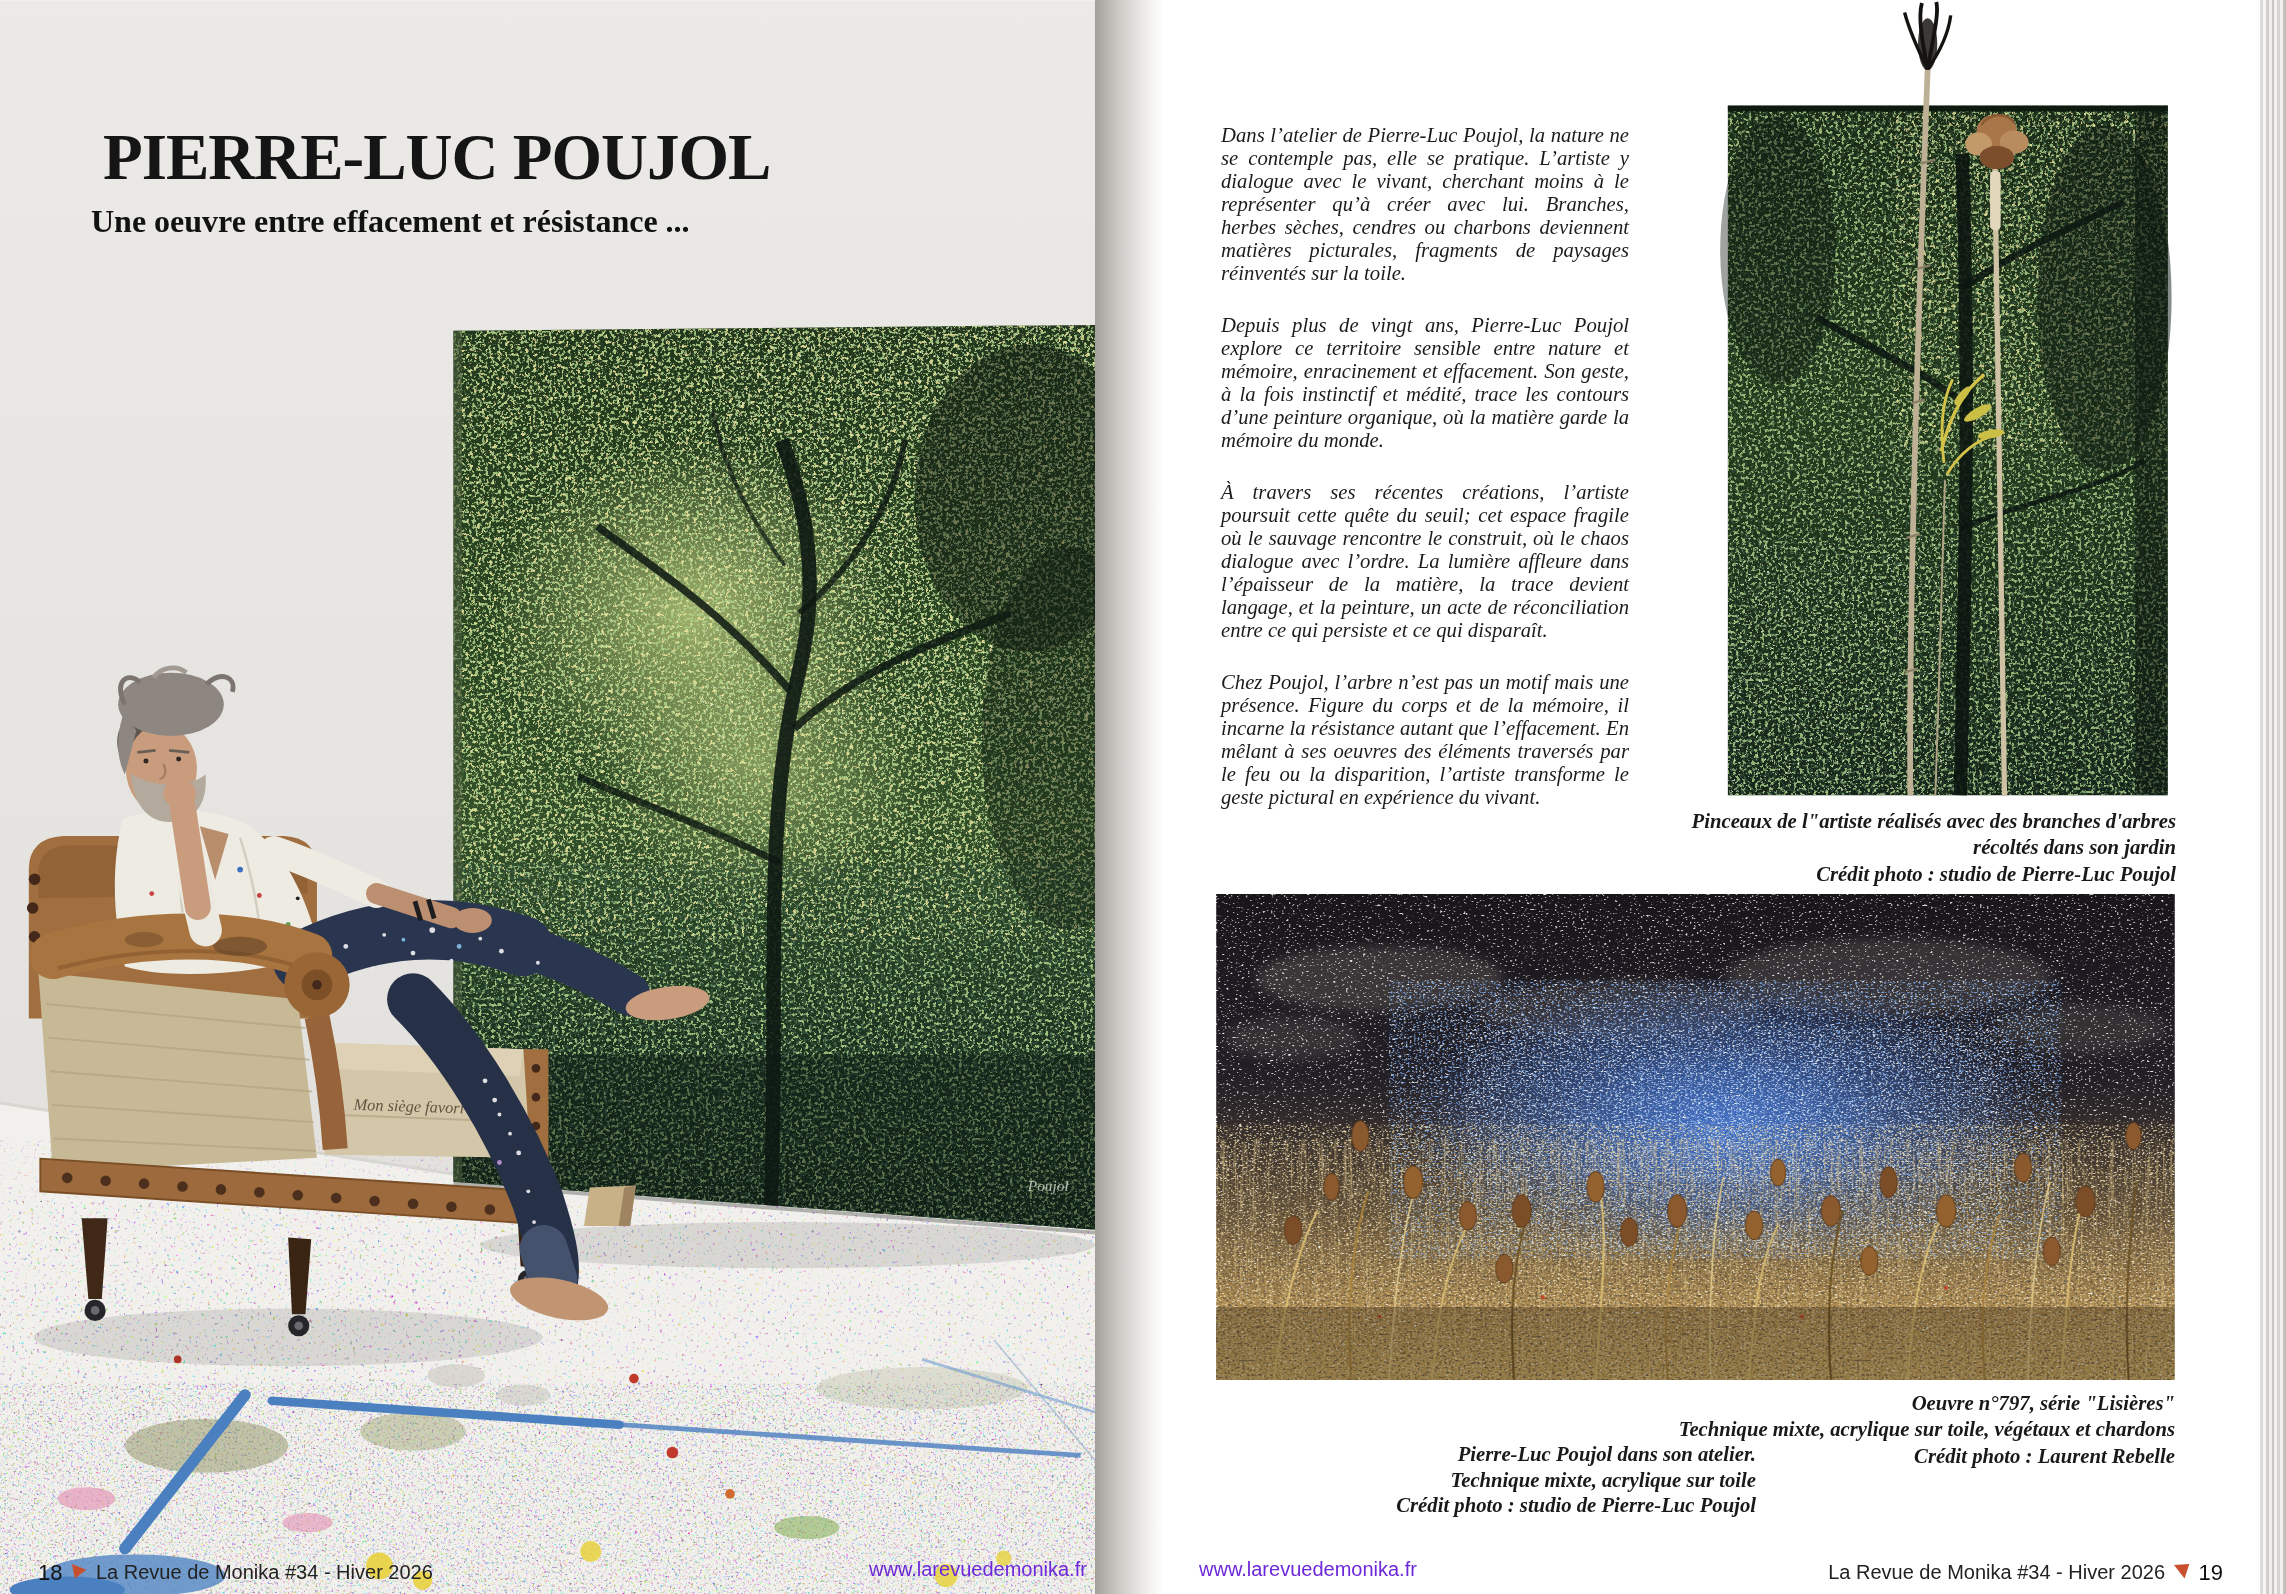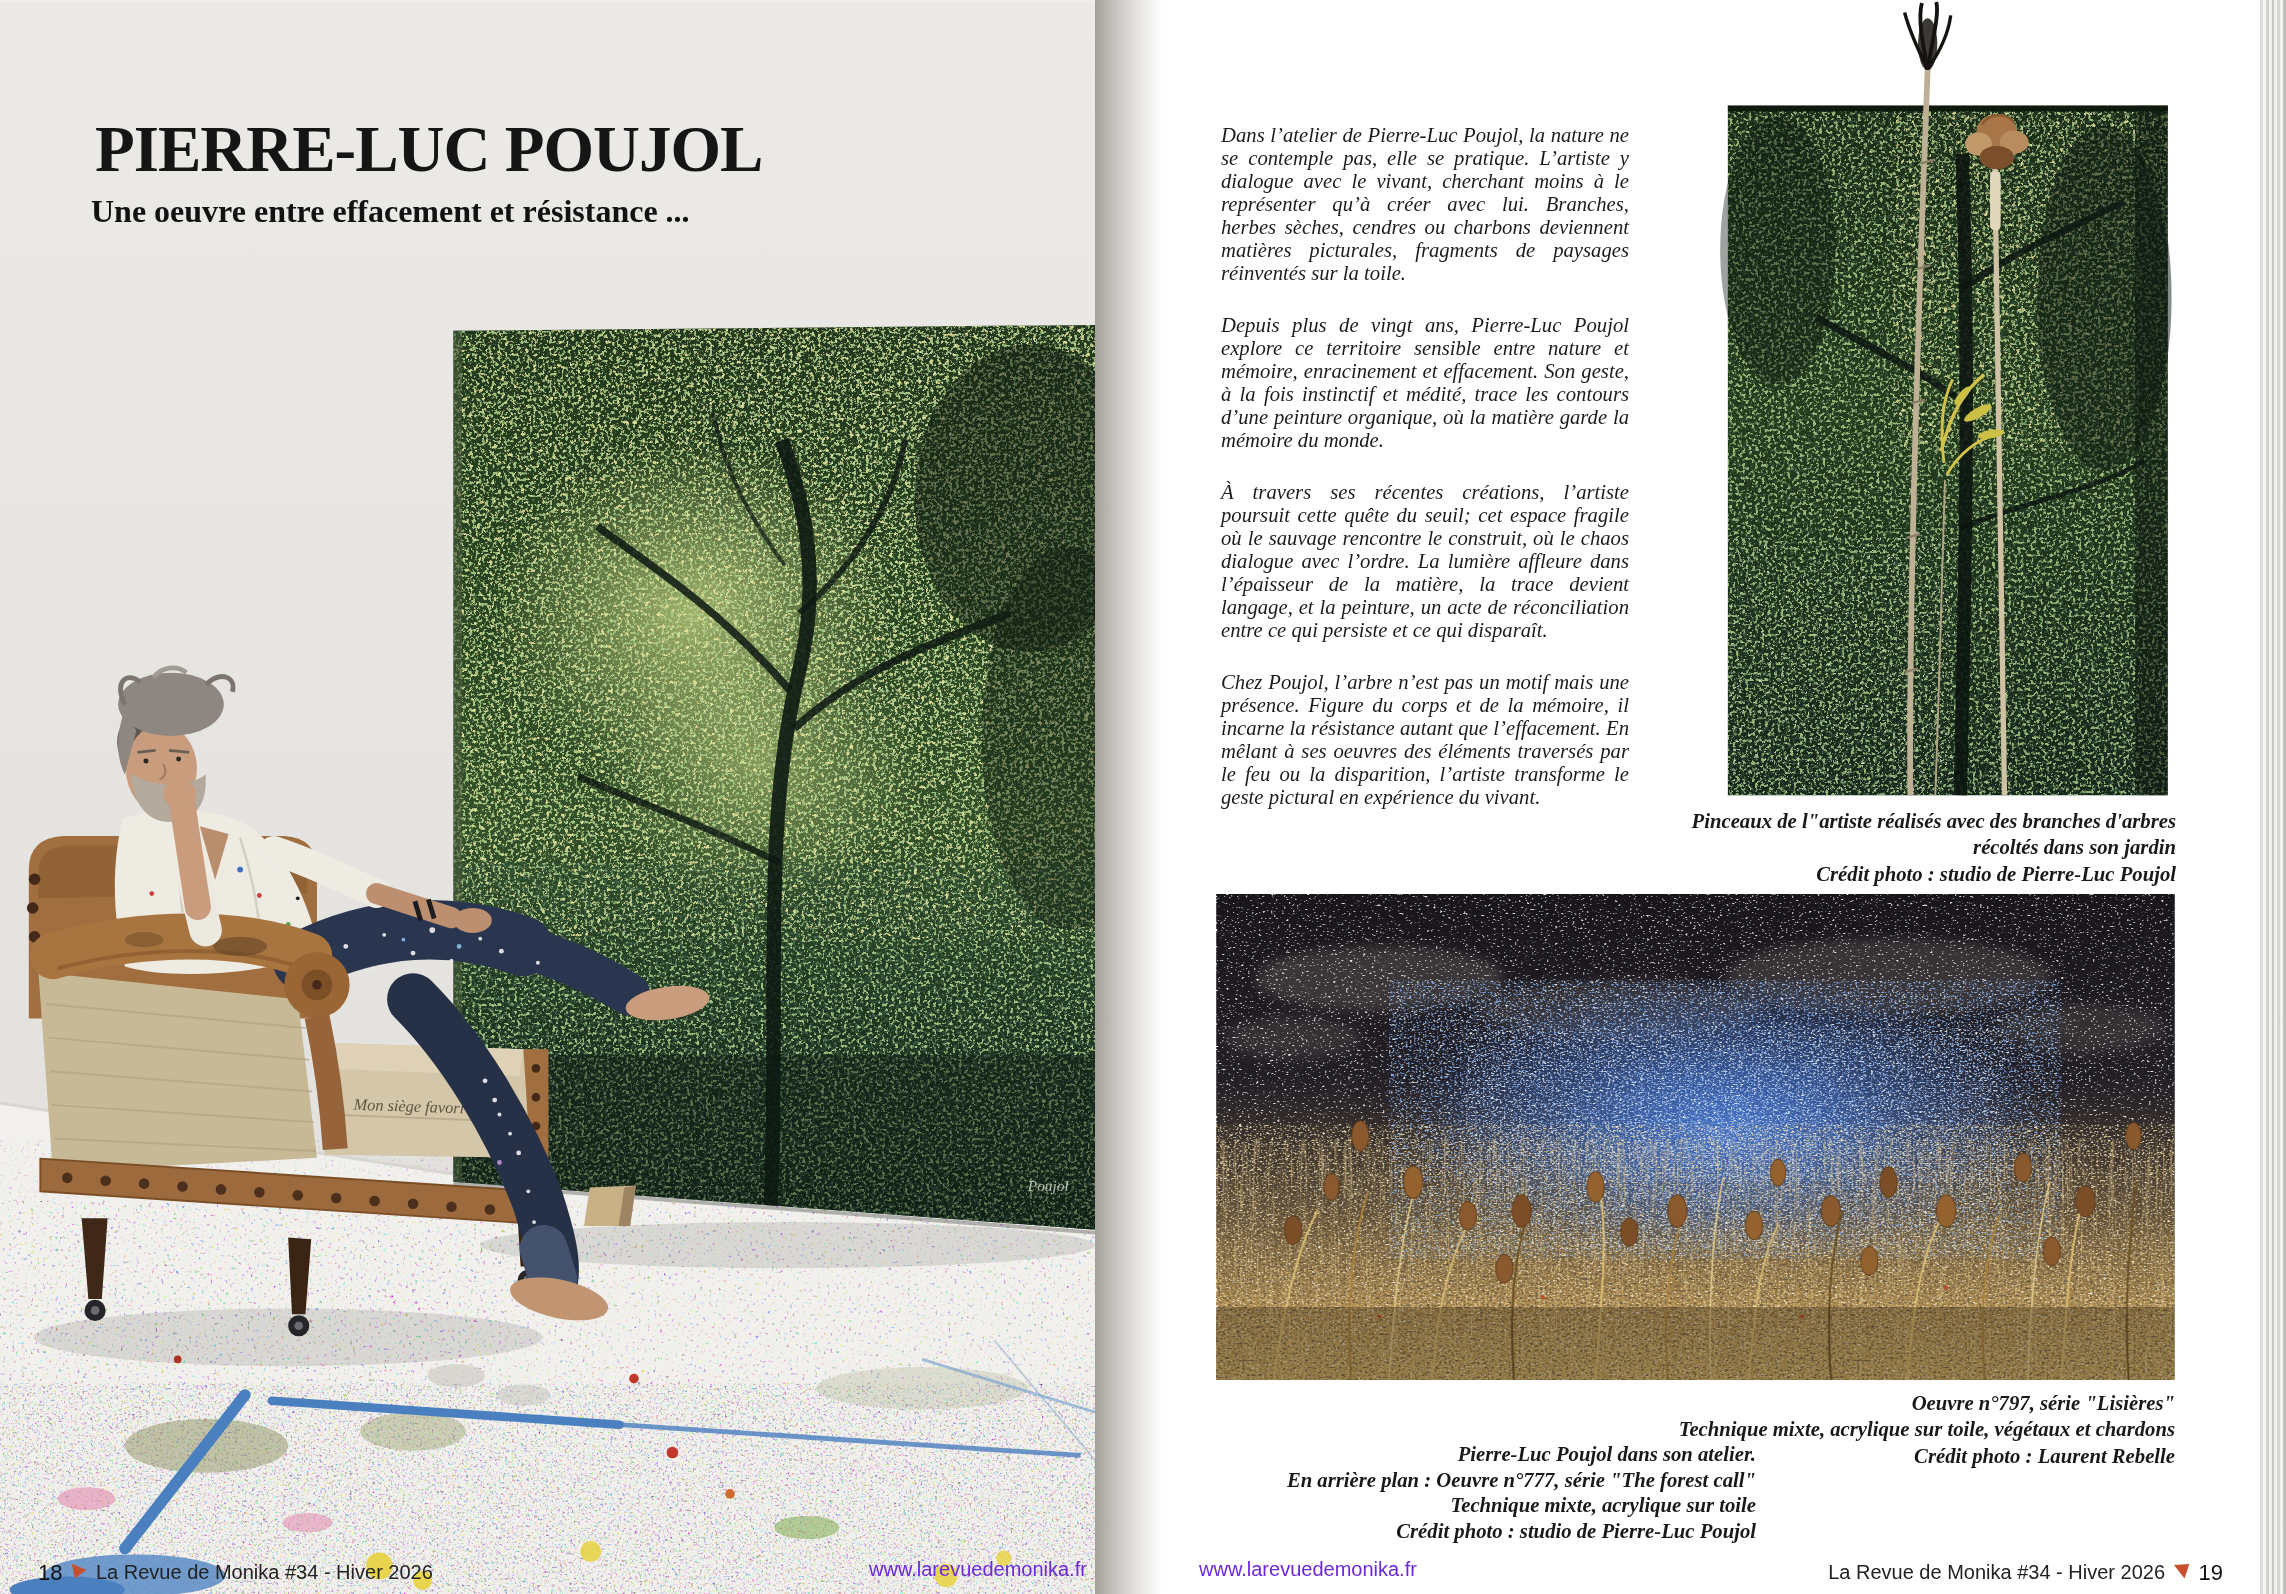--- a/index.html
+++ b/index.html
@@ -5,21 +5,21 @@
   html,body{margin:0;padding:0;background:#ffffff;}
   .spread{position:relative;width:2286px;height:1595px;overflow:hidden;background:#ffffff;
           font-family:"Liberation Serif", serif;color:#1b1b1b;}
   .abs{position:absolute;}
 
   
   .photo-atelier{left:0;top:0;width:1095px;height:1595px;}
   .spine{left:1095px;top:0;width:75px;height:1595px;
          background:linear-gradient(to right,#a39f9a 0%,#c6c3bf 26%,#e7e5e2 58%,#ffffff 90%);}
   .title-block{left:91px;top:111px;width:865px;}
-  .main-title{font-size:65px;font-weight:700;letter-spacing:-1px;color:#151515;line-height:1.05;margin:4px;}
+  .main-title{font-size:65px;font-weight:700;letter-spacing:-1px;color:#151515;line-height:1.05;margin:12px;}
   .sub-title{font-size:32px;font-weight:700;color:#121212;margin:10px 0 0 0;}
 
   .footer-row{top:1556px;height:33px;display:flex;align-items:center;gap:8.6px;
               font-family:"Liberation Sans", sans-serif;font-size:20px;color:#222;}
   .footer-left{left:38px;}
   .footer-right{right:63px;}
   .page-num{font-weight:400;font-size:22px;color:#111;}
   .flag{width:16.3px;height:16.3px;display:inline-block;}
   .www{font-family:Liberation Sans, sans-serif;font-size:20px;color:#6d28d9;}
   .www-left{left:869px;top:1558px;}
@@ -524,21 +524,20 @@
   </div>
 
   <div class="abs caption caption-lisieres">
     <span>Oeuvre n°797, série "Lisières"</span>
     <span>Technique mixte, acrylique sur toile, végétaux et chardons</span>
     <span>Crédit photo : Laurent Rebelle</span>
   </div>
 
   <div class="abs caption caption-atelier">
     <span>Pierre-Luc Poujol dans son atelier.</span>
-    <span>En arrière plan : Oeuvre n°777, série "The forest call"</span>
     <span>Technique mixte, acrylique sur toile</span>
     <span>Crédit photo : studio de Pierre-Luc Poujol</span>
   </div>
 
   <span class="abs www www-right">www.larevuedemonika.fr</span>
 
   <div class="abs footer-row footer-right">
     <span>La Revue de Monika #34 - Hiver 2026</span>
     <svg class="flag" viewBox="0 0 17 17">
       <polygon points="0,1 16,0 11,15" fill="#c8502e"></polygon>

